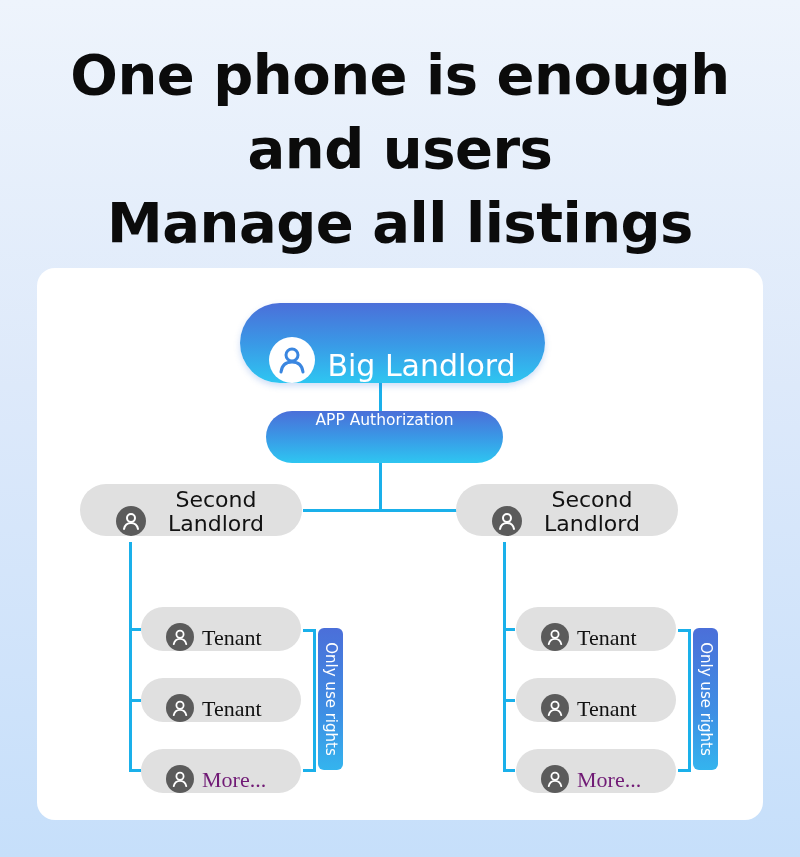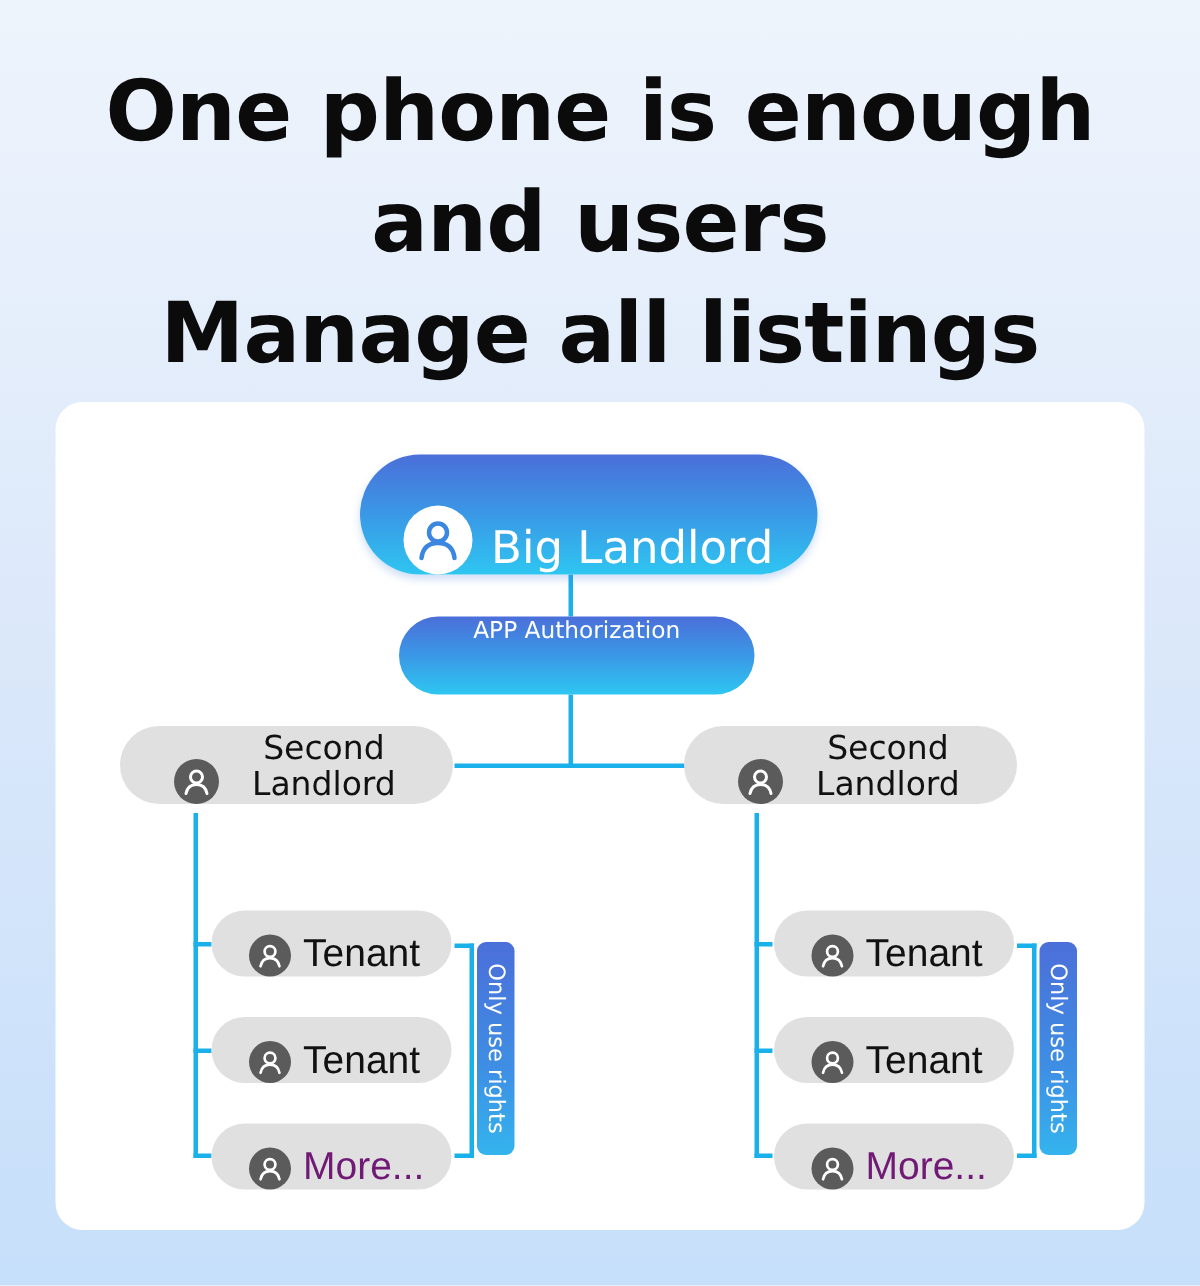--- a/index.html
+++ b/index.html
@@ -50,22 +50,22 @@
   }
   .second { width: 222px; height: 52px; }
   .second .gico { margin-left: 36px; }
   .second .lbl {
     margin-left: 22px; text-align: center; font-size: 22px; line-height: 24px;
     color: #111; font-family: "DejaVu Sans", sans-serif;
   }
   .tenant { width: 160px; height: 44px; border-radius: 22px; }
   .tenant .gico { margin-left: 25px; width: 28px; height: 28px; }
   .tenant .lbl {
-    margin-left: 8px; font-size: 26px; color: #111;
-    font-family: Liberation Sans, sans-serif;
+    margin-left: 8px; font-size: 22px; color: #111;
+    font-family: Liberation Serif, serif;
   }
   .tenant .lbl.more { color: #701a75; }
   .badge {
     position: absolute; width: 25px; height: 142px; border-radius: 6px;
     background: linear-gradient(180deg, #4b6fd9 0%, #3e8fe4 60%, #34b4ee 100%);
     display: flex; align-items: center; justify-content: center;
   }
   .badge span {
     color: #fff; font-size: 15px; white-space: nowrap;
     transform: rotate(90deg); font-family: "DejaVu Sans", sans-serif;

